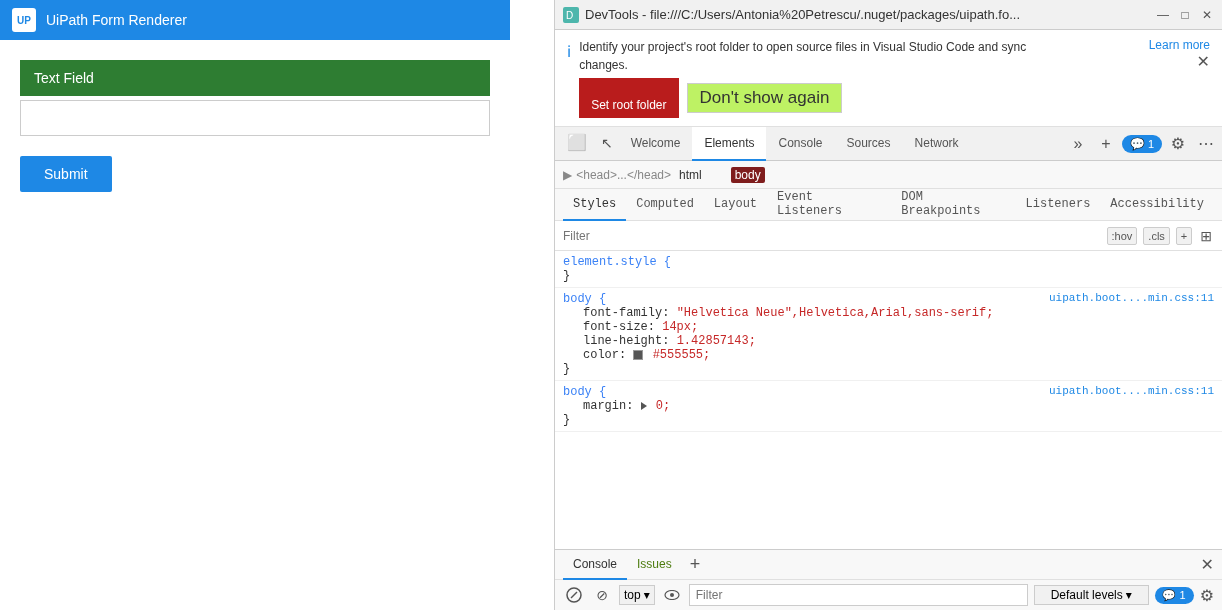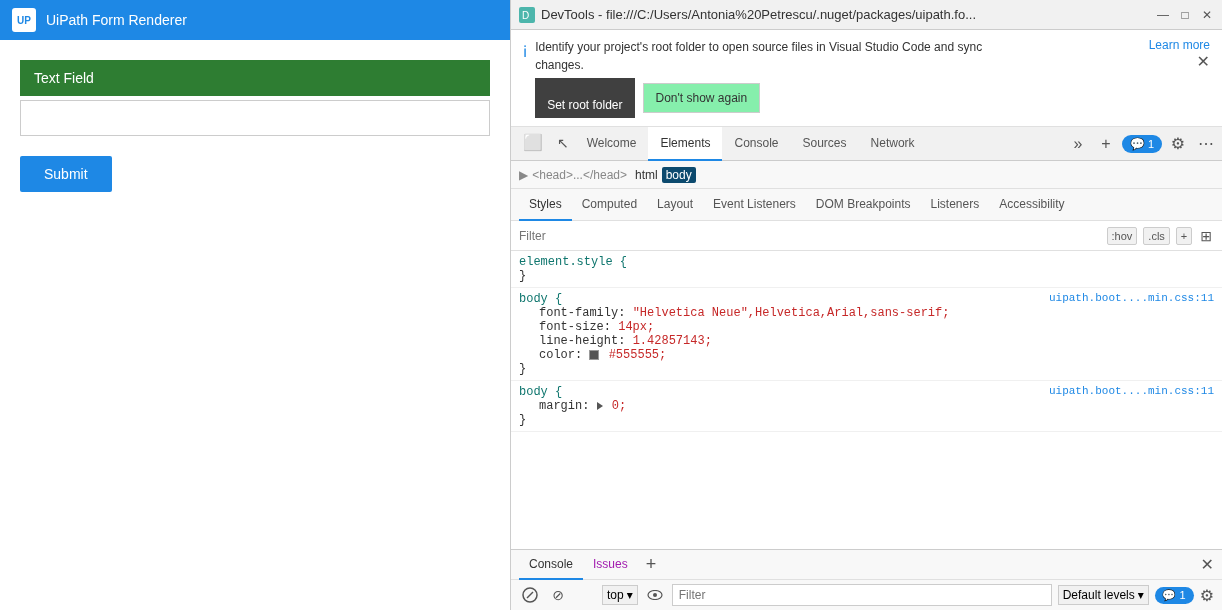--- a/index.html
+++ b/index.html
@@ -3,20 +3,21 @@
   <meta charset="utf-8">
   <style>
     * { box-sizing: border-box; margin: 0; padding: 0; }
     body { font-family: "Segoe UI", Arial, sans-serif; font-size: 13px; background: #fff; overflow: hidden; }
 
     .app-container {
       display: flex;
       width: 1222px;
       height: 610px;
       overflow: hidden;
+      gap: 44px;
     }
 
     
     .left-panel {
       width: 510px;
       height: 610px;
       display: flex;
       flex-direction: column;
       background: #fff;
     }
@@ -168,35 +169,35 @@
     }
 
     .info-buttons {
       display: flex;
       gap: 8px;
       align-items: center;
       margin-top: 4px;
     }
 
     .btn-set-root {
-      background: #404040;
+      background: #b91c1c;
       color: white;
       border: none;
       padding: 20px 12px;
       font-size: 12px;
       cursor: pointer;
       height: 14px;
     }
 
     .btn-dont-show {
-      background: #86efac;
+      background: #bef264;
       color: #333;
       border: 1px solid #ccc;
       padding: 4px 12px;
-      font-size: 12px;
+      font-size: 17px;
       cursor: pointer;
       height: 30px;
     }
 
     .close-banner {
       color: #555;
       font-size: 16px;
       cursor: pointer;
       margin-left: 4px;
     }
@@ -282,33 +283,35 @@
     }
 
     .breadcrumb-tag {
       color: #333;
       cursor: pointer;
       padding: 1px 4px;
       border-radius: 2px;
     }
 
     .breadcrumb-tag.selected {
-      background: #0c4a6e;
+      background: #7f1d1d;
       color: white;
+      margin-left: 25px;
     }
 
     
     .style-tabs {
       background: #f8f8f8;
       border-bottom: 1px solid #e0e0e0;
       display: flex;
       align-items: center;
       height: 32px;
       padding: 0 8px;
       flex-shrink: 0;
+      font-family: Liberation Mono, monospace;
     }
 
     .style-tab {
       padding: 0 10px;
       height: 32px;
       display: flex;
       align-items: center;
       font-size: 12px;
       color: #555;
       cursor: pointer;
@@ -372,21 +375,21 @@
       font-size: 12px;
       padding: 0;
     }
 
     .css-block {
       padding: 4px 8px;
       border-bottom: 1px solid #f0f0f0;
     }
 
     .css-selector {
-      color: #0f766e;
+      color: #3b82f6;
       text-align: right;
     }
 
     .css-brace {
       color: #333;
     }
 
     .css-property {
       color: #333;
       padding-left: 20px;
@@ -437,21 +440,21 @@
       padding: 0 8px;
       border-bottom: 1px solid #e0e0e0;
     }
 
     .bottom-tab {
       padding: 0 10px;
       height: 30px;
       display: flex;
       align-items: center;
       font-size: 12px;
-      color: #a21caf;
+      color: #4d7c0f;
       cursor: pointer;
       border-bottom: 2px solid transparent;
     }
 
     .bottom-tab.active {
       color: #333;
       border-bottom: 2px solid #1e88e5;
     }
 
     .bottom-tab-add {
@@ -492,38 +495,37 @@
 
     .top-selector {
       background: #f1f1f1;
       border: 1px solid #ccc;
       font-size: 12px;
       padding: 2px 4px;
       cursor: pointer;
       display: flex;
       align-items: center;
       gap: 3px;
-      margin-left: 27px;
     }
 
     .console-filter {
       flex: 1;
       border: 1px solid #ccc;
       outline: none;
       font-size: 12px;
       padding: 2px 6px;
       height: 22px;
       background: #fff;
     }
 
     .level-selector {
       background: #f1f1f1;
       border: 1px solid #ccc;
       font-size: 12px;
-      padding: 2px 4px;
+      padding: 2px 16px;
       cursor: pointer;
       display: flex;
       align-items: center;
       gap: 3px;
     }
 
     .console-badge {
       background: #1e88e5;
       color: white;
       border-radius: 12px;

